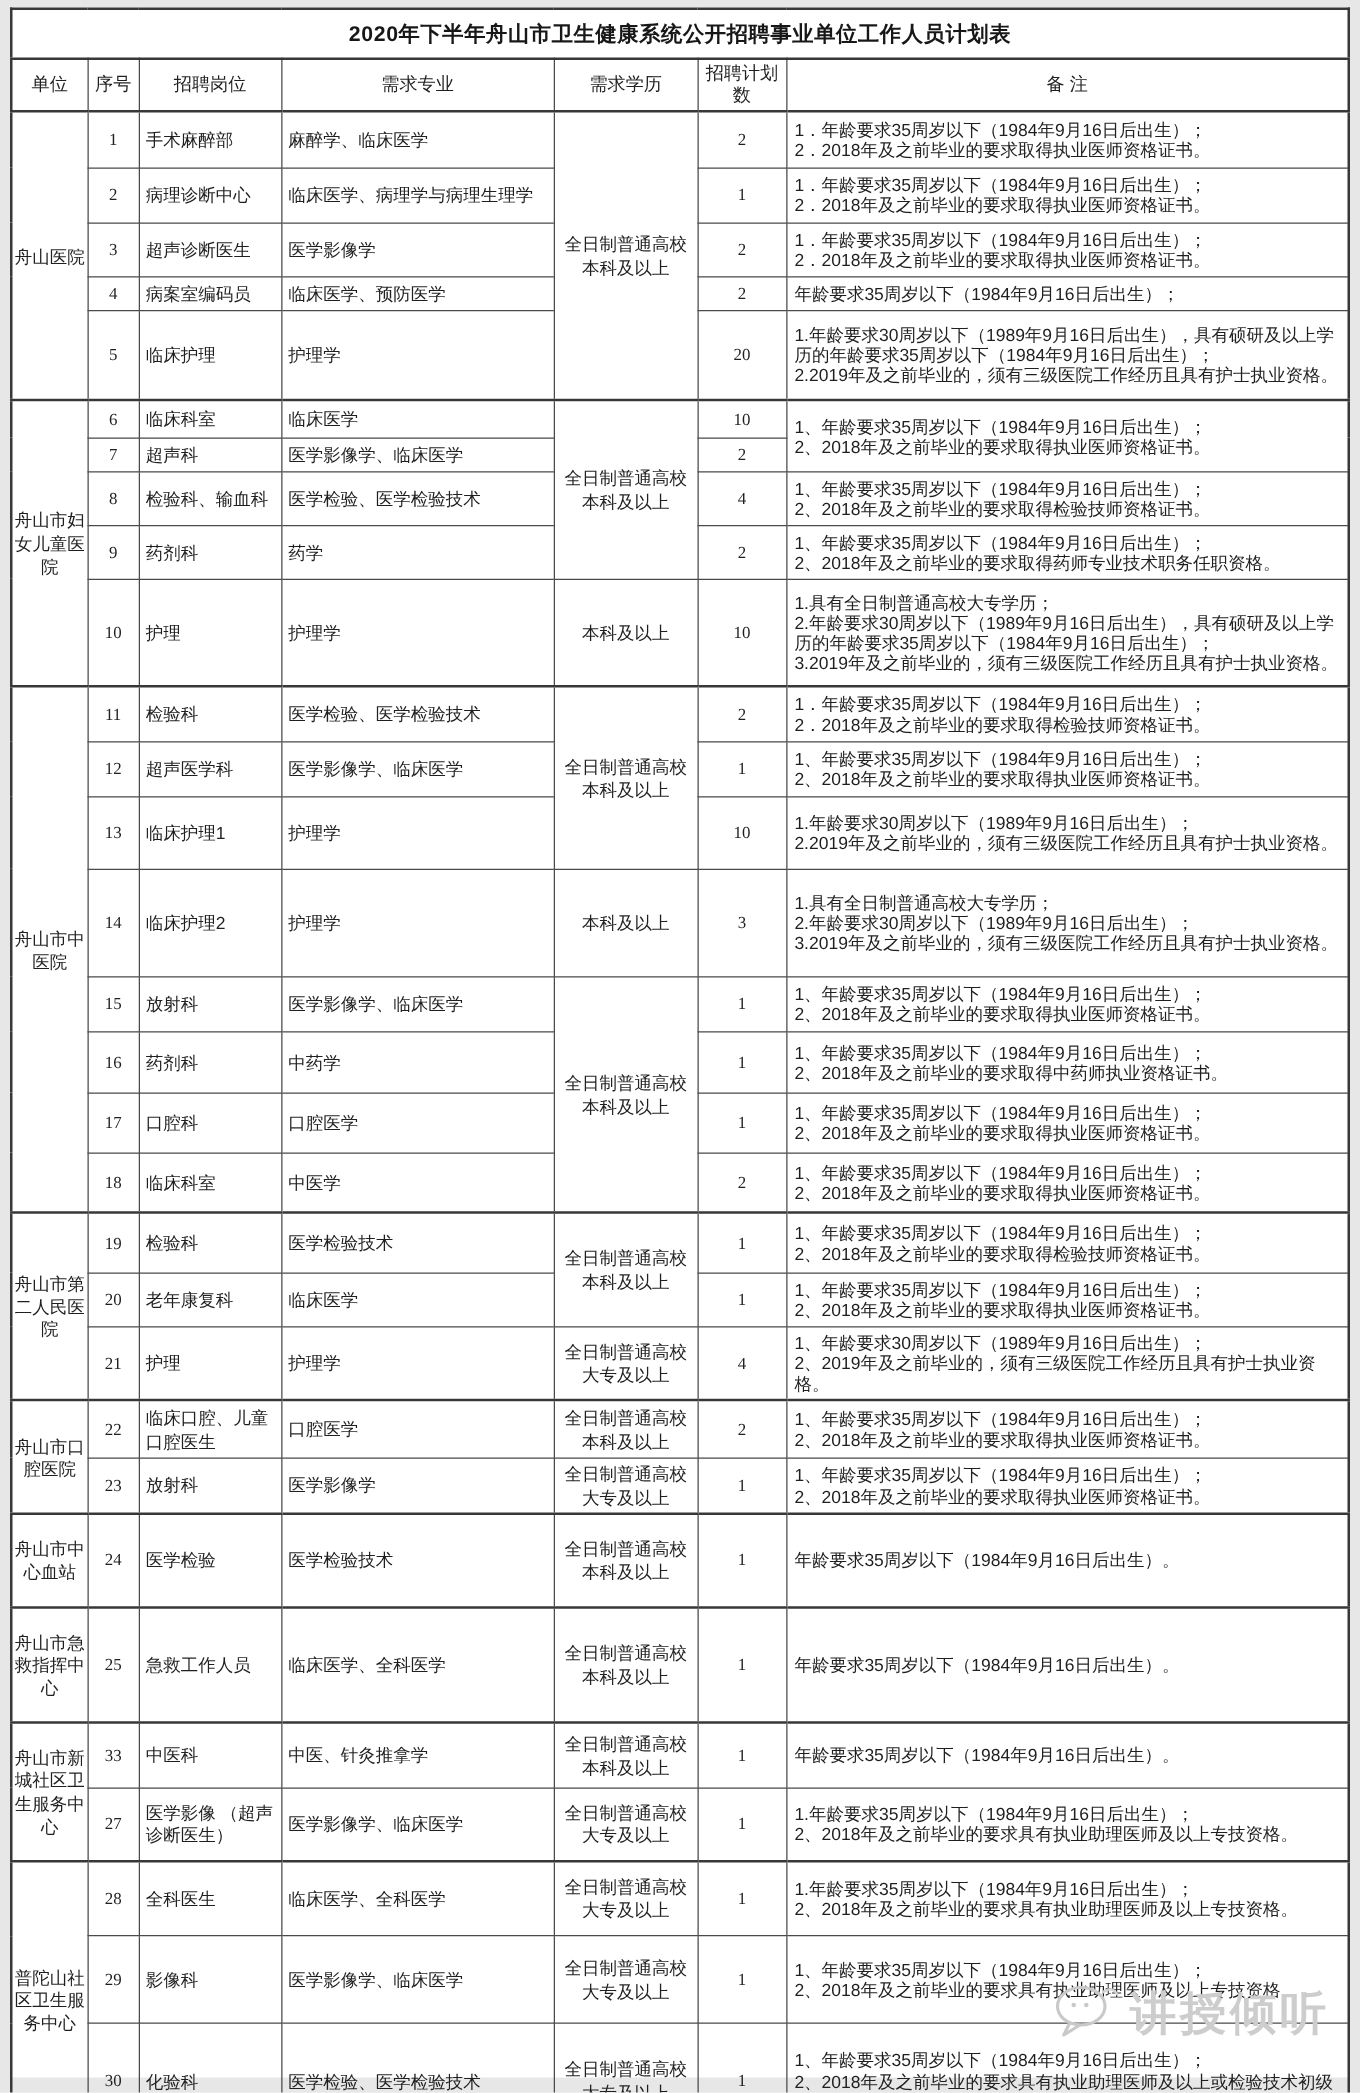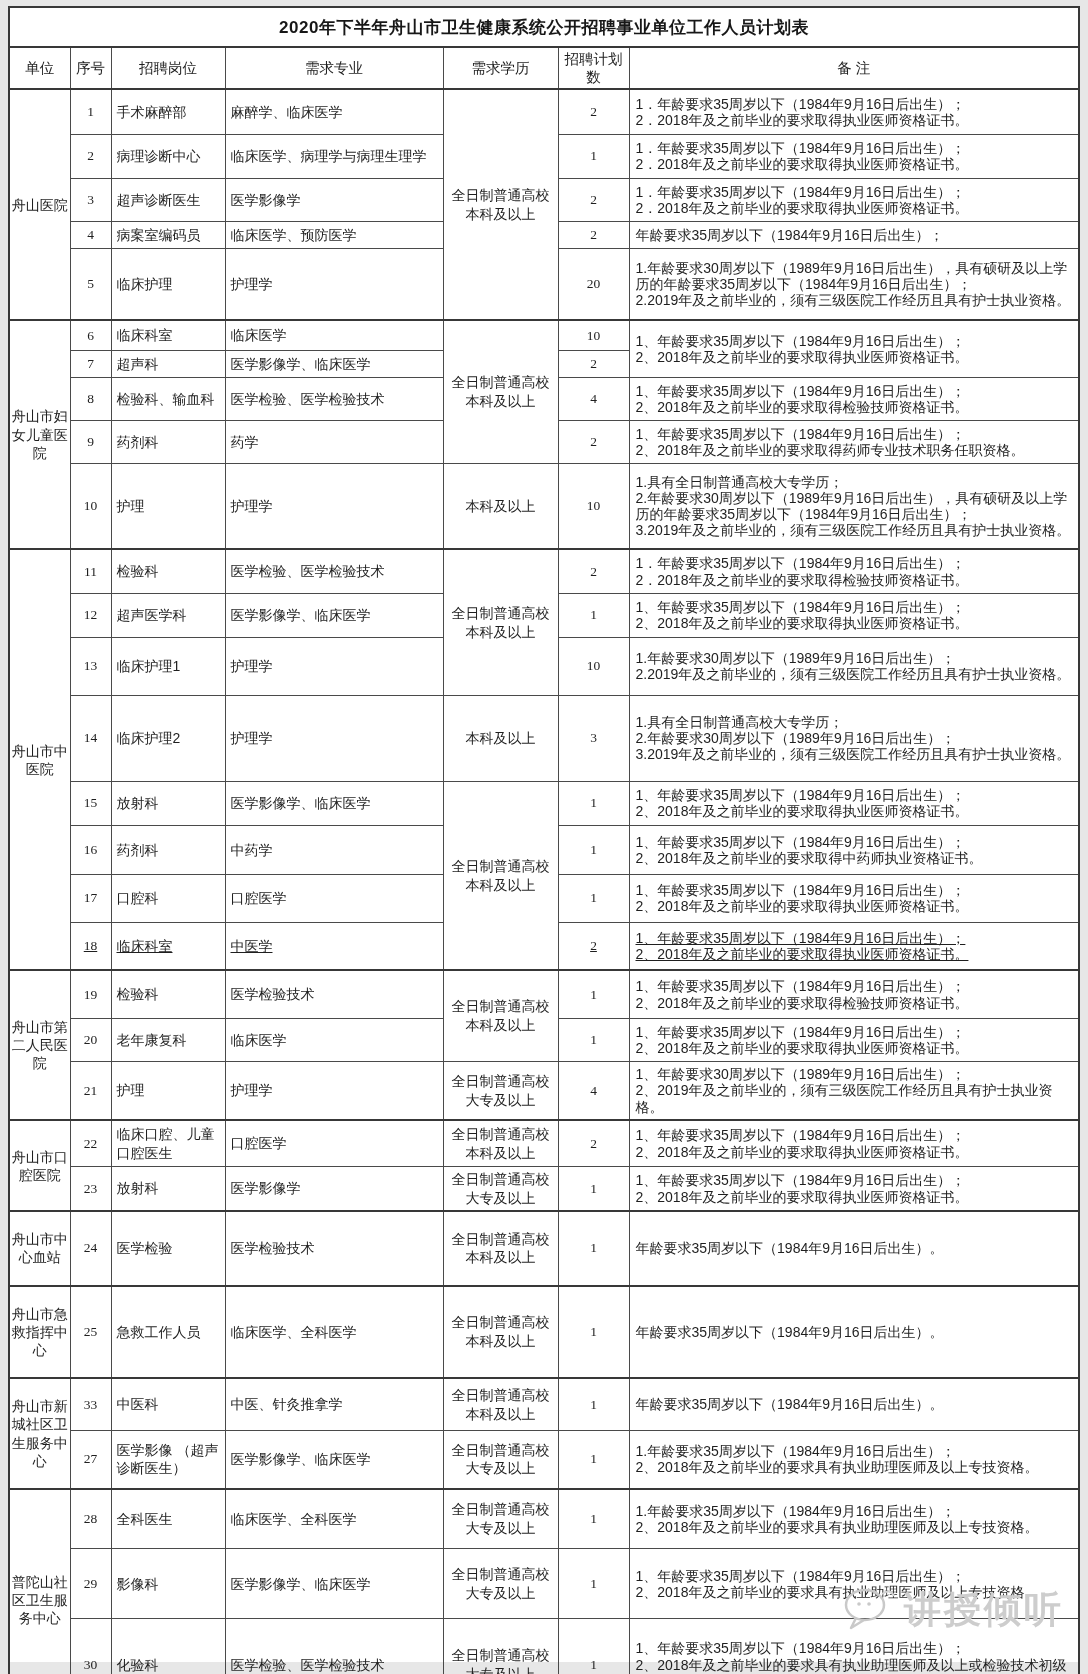--- a/index.html
+++ b/index.html
@@ -210,21 +210,21 @@
 2、2018年及之前毕业的要求取得中药师执业资格证书。</td>
           </tr>
           <tr style="height: 48px;">
             <td class="c-no">17</td>
             <td class="c-post">口腔科</td>
             <td class="c-major">口腔医学</td>
             <td class="c-count">1</td>
             <td class="c-remark">1、年龄要求35周岁以下（1984年9月16日后出生）；
 2、2018年及之前毕业的要求取得执业医师资格证书。</td>
           </tr>
-          <tr style="height: 48px; text-decoration: underline;">
+          <tr style="height: 48px;">
             <td class="c-no">18</td>
             <td class="c-post">临床科室</td>
             <td class="c-major">中医学</td>
             <td class="c-count">2</td>
             <td class="c-remark">1、年龄要求35周岁以下（1984年9月16日后出生）；
 2、2018年及之前毕业的要求取得执业医师资格证书。</td>
           </tr>
           <tr class="group-start" style="height: 48px;">
             <td class="c-unit" rowspan="3">舟山市第二人民医院</td>
             <td class="c-no">19</td>

